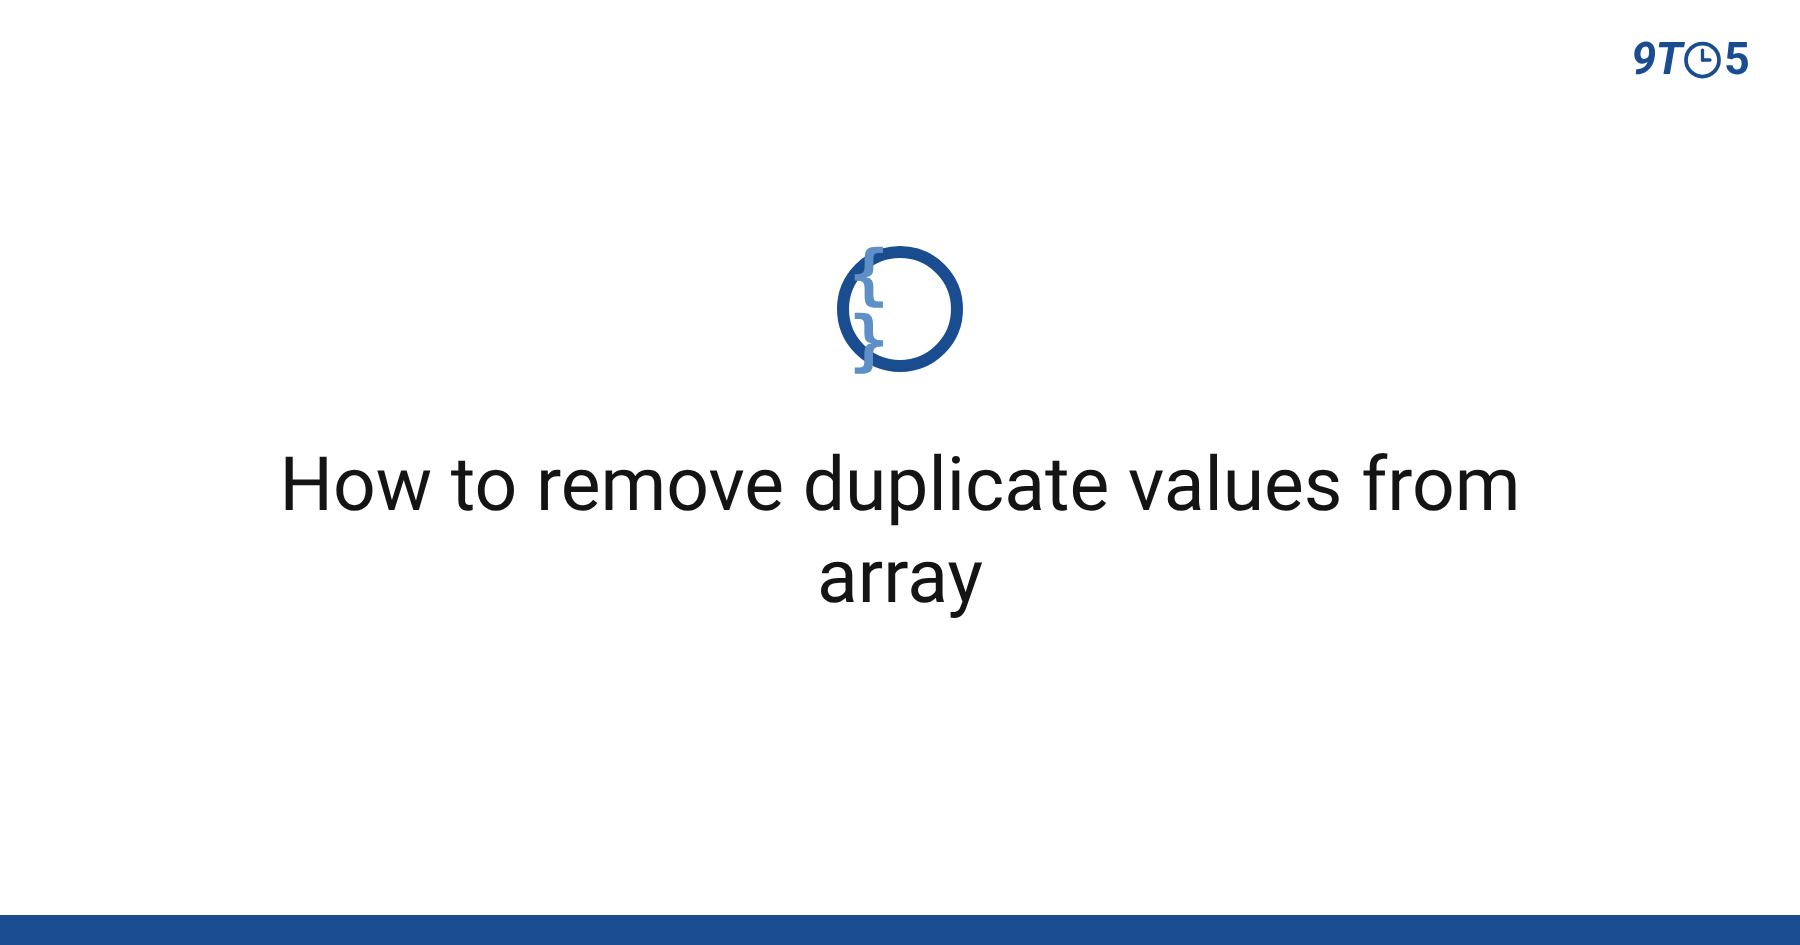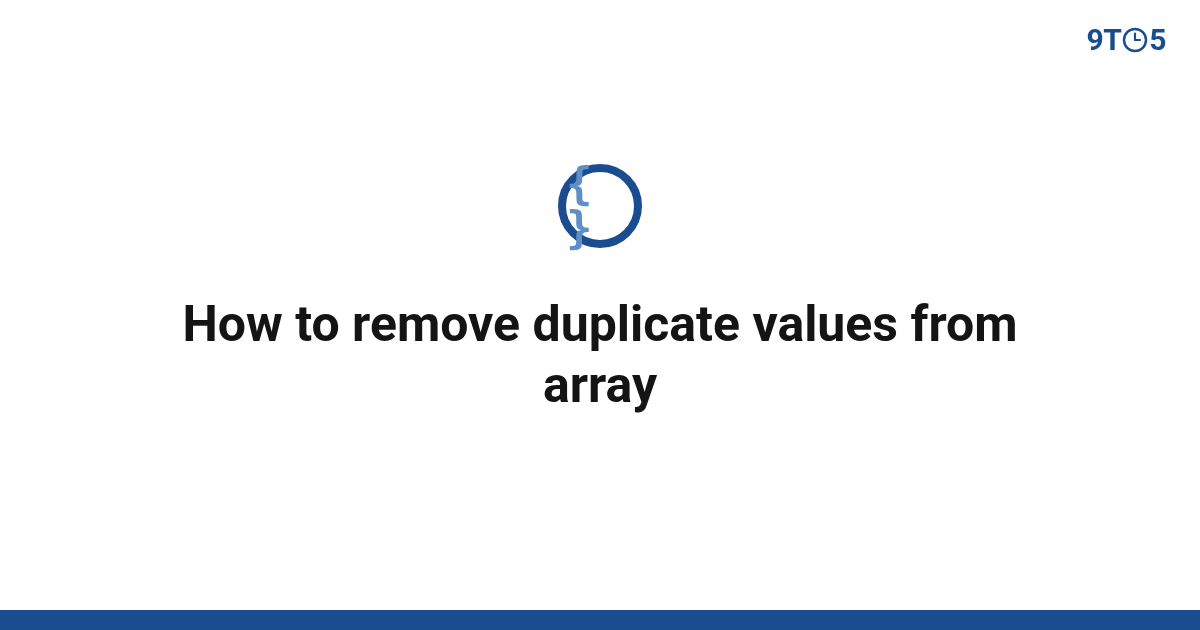--- a/index.html
+++ b/index.html
@@ -21,20 +21,21 @@
       right: 34px;
       font-size: 30px;
       font-weight: 600;
       letter-spacing: -0.5px;
       display: flex;
       align-items: center;
     }
     .logo-9t {
       color: #1a4d8f;
       font-weight: 700;
+      font-style: italic;
     }
     .logo-clock {
       display: inline-flex;
       align-items: center;
       justify-content: center;
       width: 26px;
       height: 26px;
       margin: 0 1px;
       position: relative;
     }
@@ -75,21 +76,21 @@
     .category-icon span {
       color: #5f8fc7;
       font-size: 44px;
       font-weight: 700;
       font-family: Consolas, Monaco, monospace;
       line-height: 1;
       letter-spacing: 2px;
     }
     .title {
       font-size: 50px;
-      font-weight: 700;
+      font-weight: 400;
       color: #141414;
       text-align: center;
       line-height: 1.22;
       max-width: 1000px;
       padding: 0 40px;
     }
     .footer-bar {
       position: absolute;
       bottom: 0;
       left: 0;

